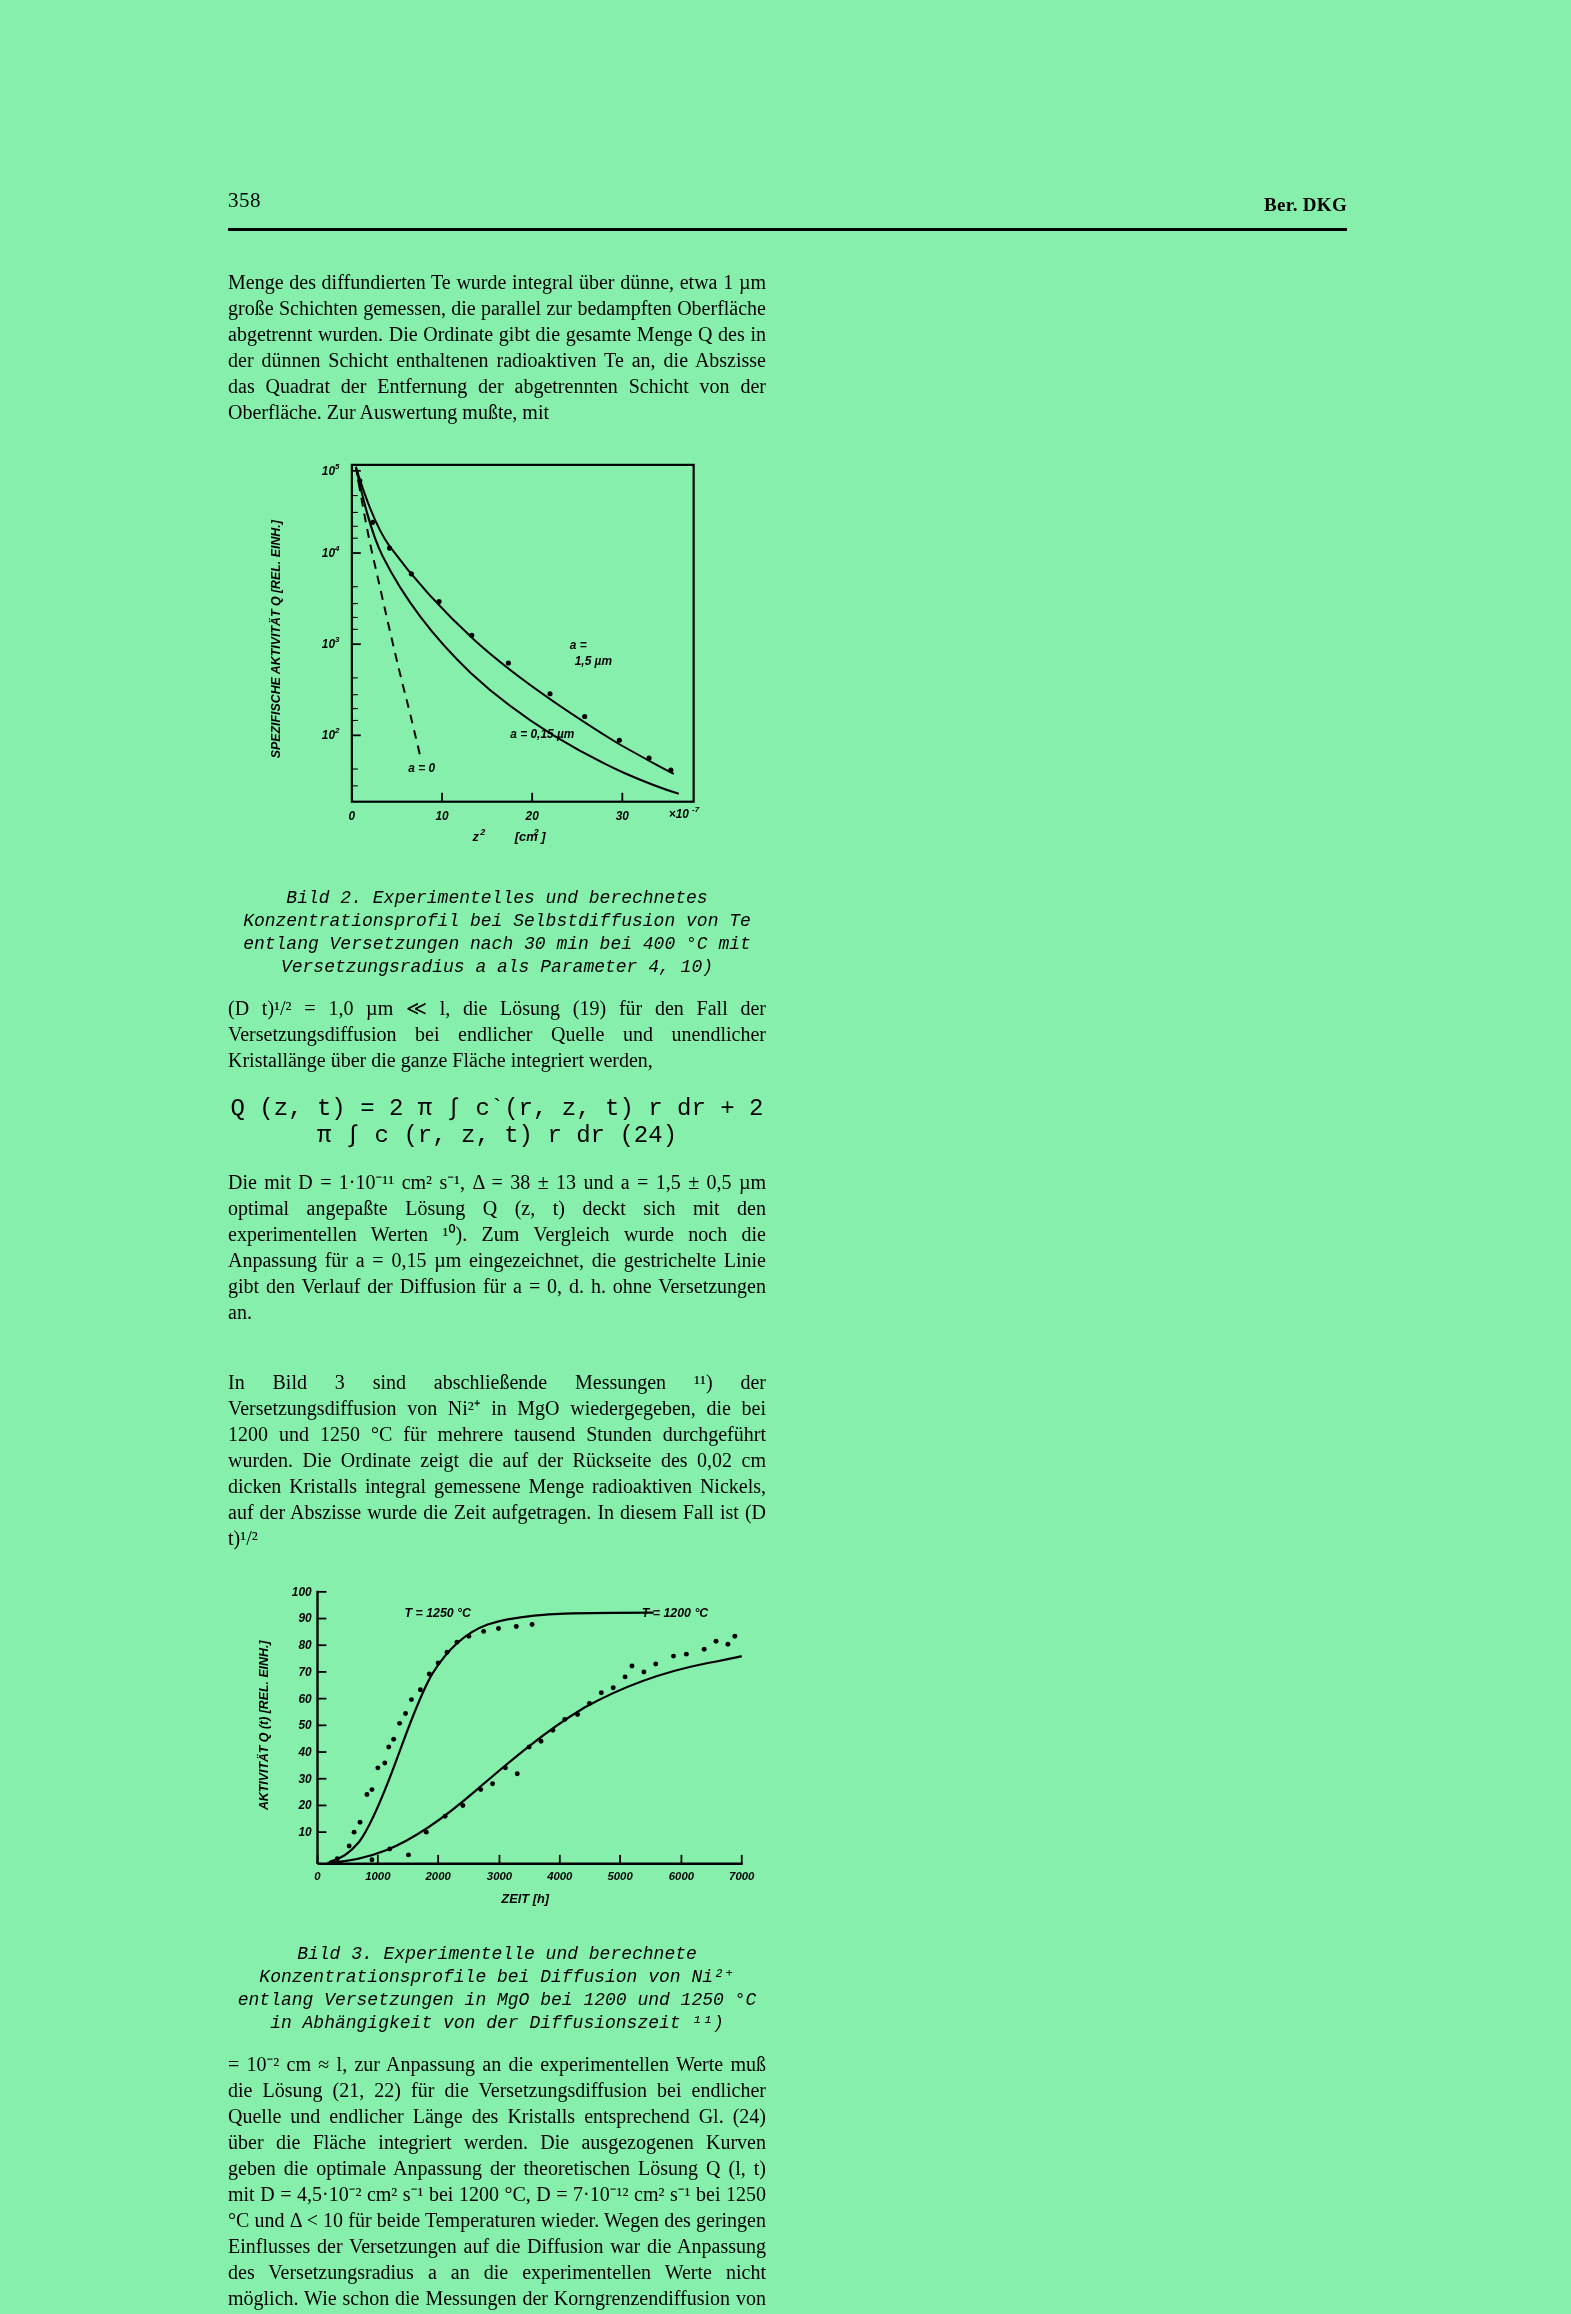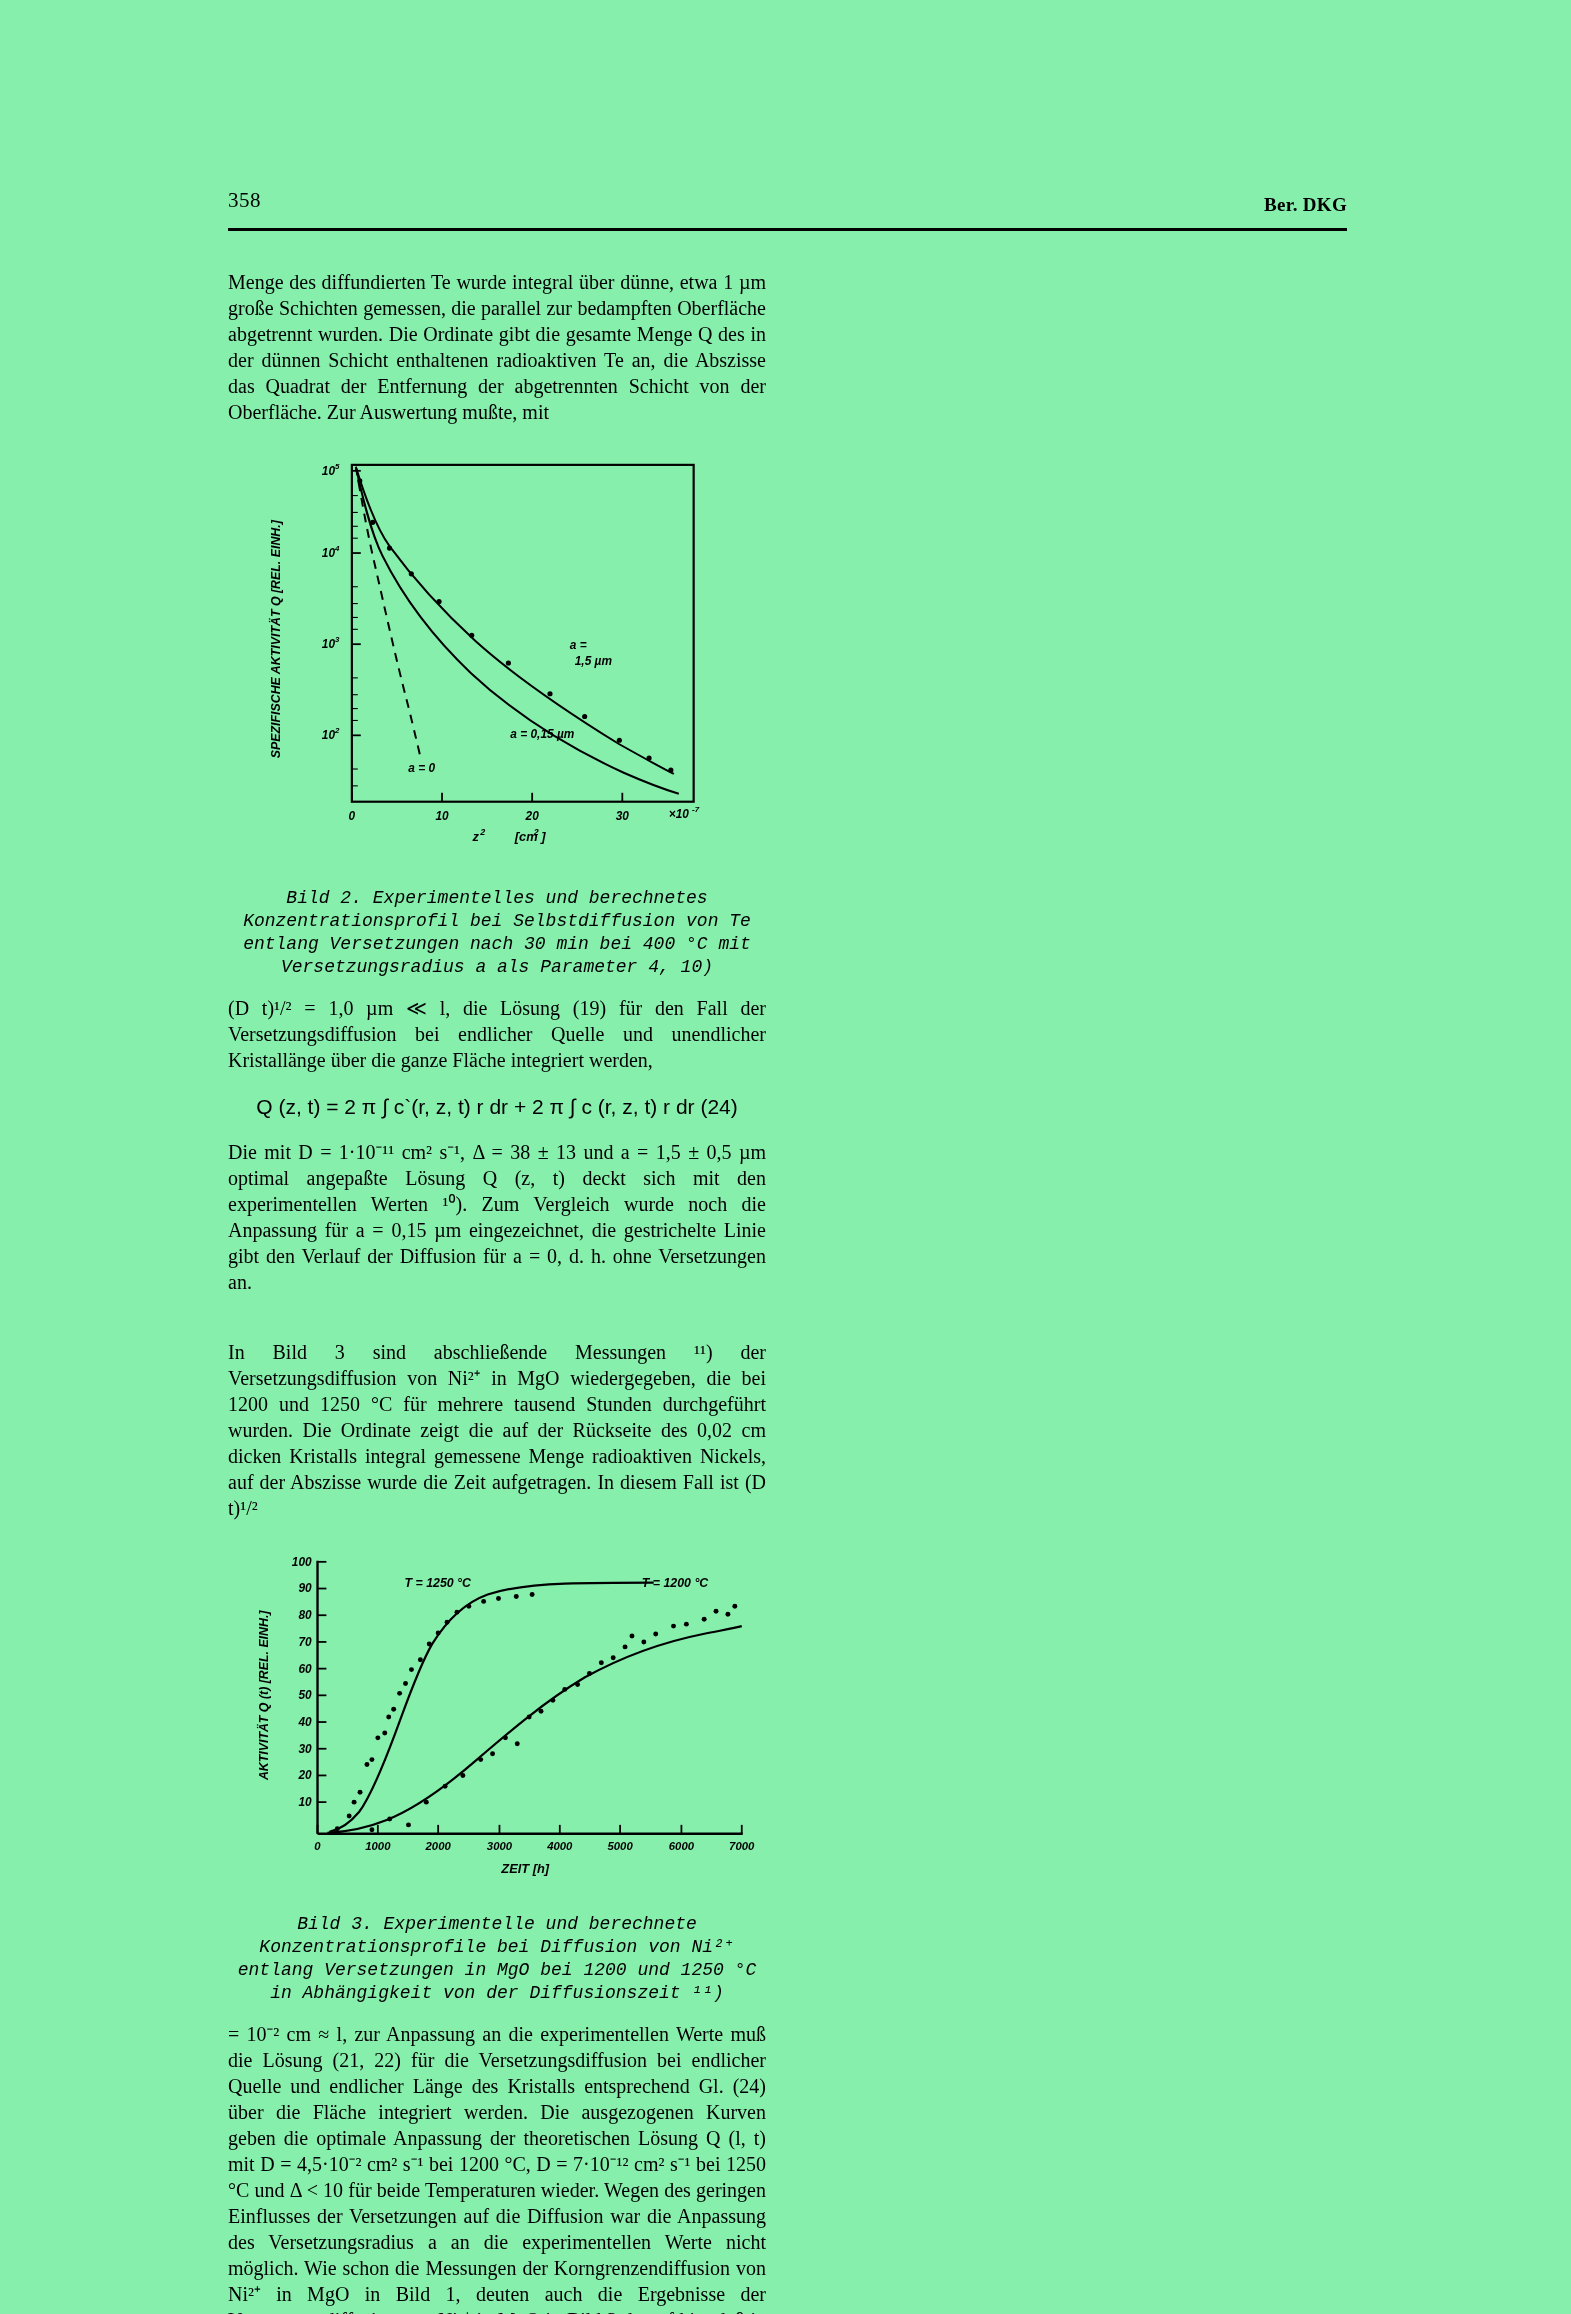--- a/index.html
+++ b/index.html
@@ -65,24 +65,24 @@
   }
   .caption {
     font-size: 18px;
     line-height: 1.28;
     font-style: italic;
     text-align: center;
     font-family: Liberation Mono, monospace;
     margin: 10px 0 0 0;
   }
   .eq {
-    font-size: 21px;
+    font-size: 24px;
     text-align: center;
     margin: 22px 0 20px 0;
-    font-family: Liberation Sans, sans-serif;
+    font-family: Liberation Mono, monospace;
   }
   .received {
     font-size: 17px;
     margin-top: 26px;
     font-family: Liberation Serif, serif;
   }
   .figbox { margin-top: 26px; }
   .sp10 { height: 16px; }
 
   

